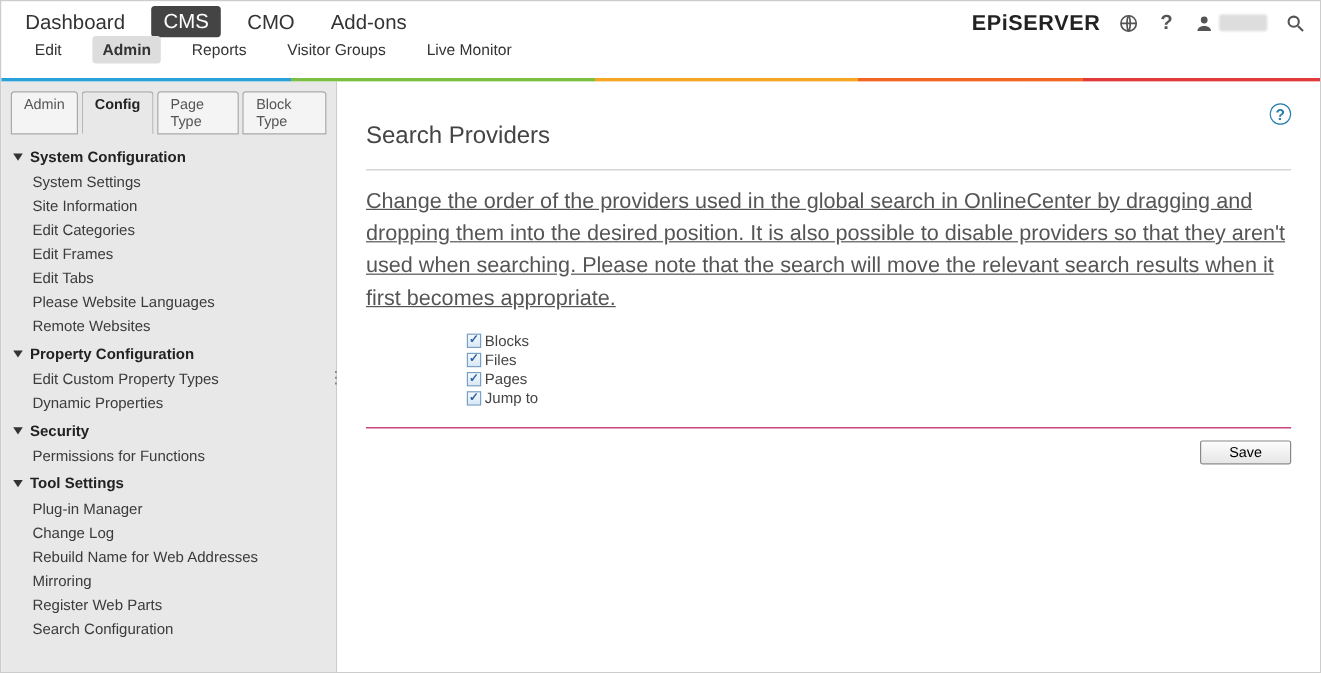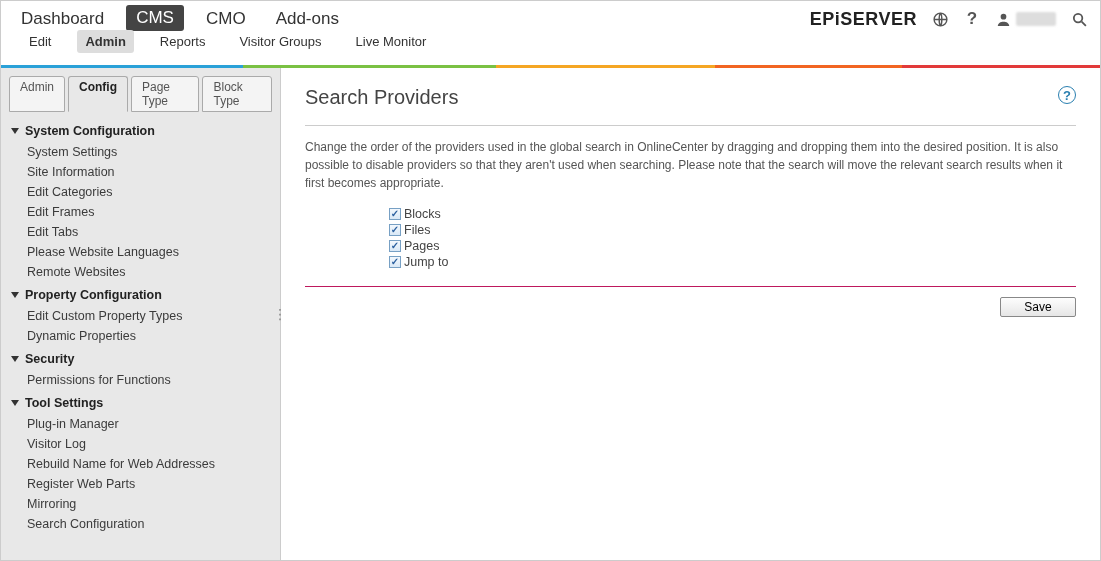--- a/index.html
+++ b/index.html
@@ -134,29 +134,29 @@
     flex: 1;
     background: #fff;
     padding: 18px 24px;
     position: relative;
     overflow: hidden;
   }
   .page-header {
     display: flex; align-items: flex-start; justify-content: space-between;
     margin-bottom: 6px;
   }
-  .page-title { font-size: 20px; color: #444; font-weight: normal; margin: 0 0 10px 0; }
+  .page-title { font-size: 20px; color: #444; font-weight: normal; margin: 16px 0 10px 0; }
   .help-icon {
     width: 18px; height: 18px; border: 1.5px solid #2a7fb0; border-radius: 50%;
     display: flex; align-items: center; justify-content: center;
     color: #2a7fb0; font-weight: bold; font-size: 13px; cursor: pointer;
     background: #fff;
   }
   .hr { border-top: 1px solid #ccc; margin: 4px 0 12px 0; }
-  .desc { color: #555; font-size: 12px; line-height: 1.5; margin-bottom: 14px; }
+  .desc { color: #555; font-size: 18px; line-height: 1.5; margin-bottom: 14px; text-decoration: underline; }
   .provider-list {
     margin-left: 84px;
     margin-bottom: 16px;
   }
   .provider-row {
     display: flex; align-items: center; gap: 3px;
     font-size: 12.5px; color: #444;
     padding: 1px 0;
     cursor: move;
   }
@@ -279,24 +279,24 @@
         </div>
       </div>
 
       <div class="tree-section">
         <div class="tree-header">
           <span class="arrow"></span>
           <span>Tool Settings</span>
         </div>
         <div class="tree-items">
           <div class="tree-item">Plug-in Manager</div>
-          <div class="tree-item">Visitor Log</div>
+          <div class="tree-item">Change Log</div>
           <div class="tree-item">Rebuild Name for Web Addresses</div>
+          <div class="tree-item">Mirroring</div>
           <div class="tree-item">Register Web Parts</div>
-          <div class="tree-item">Mirroring</div>
           <div class="tree-item">Search Configuration</div>
         </div>
       </div>
 
     </div>
     <div class="sidebar-drag"></div>
   </div>
 
   <div class="main">
     <div class="page-header">

